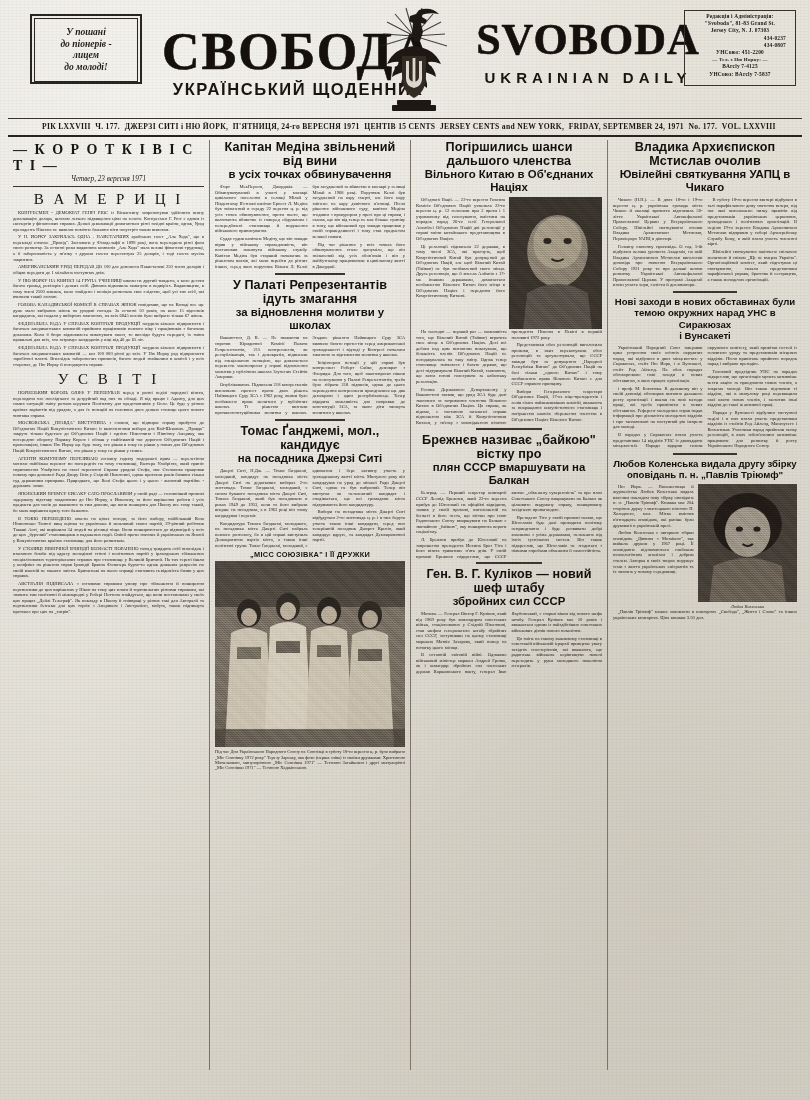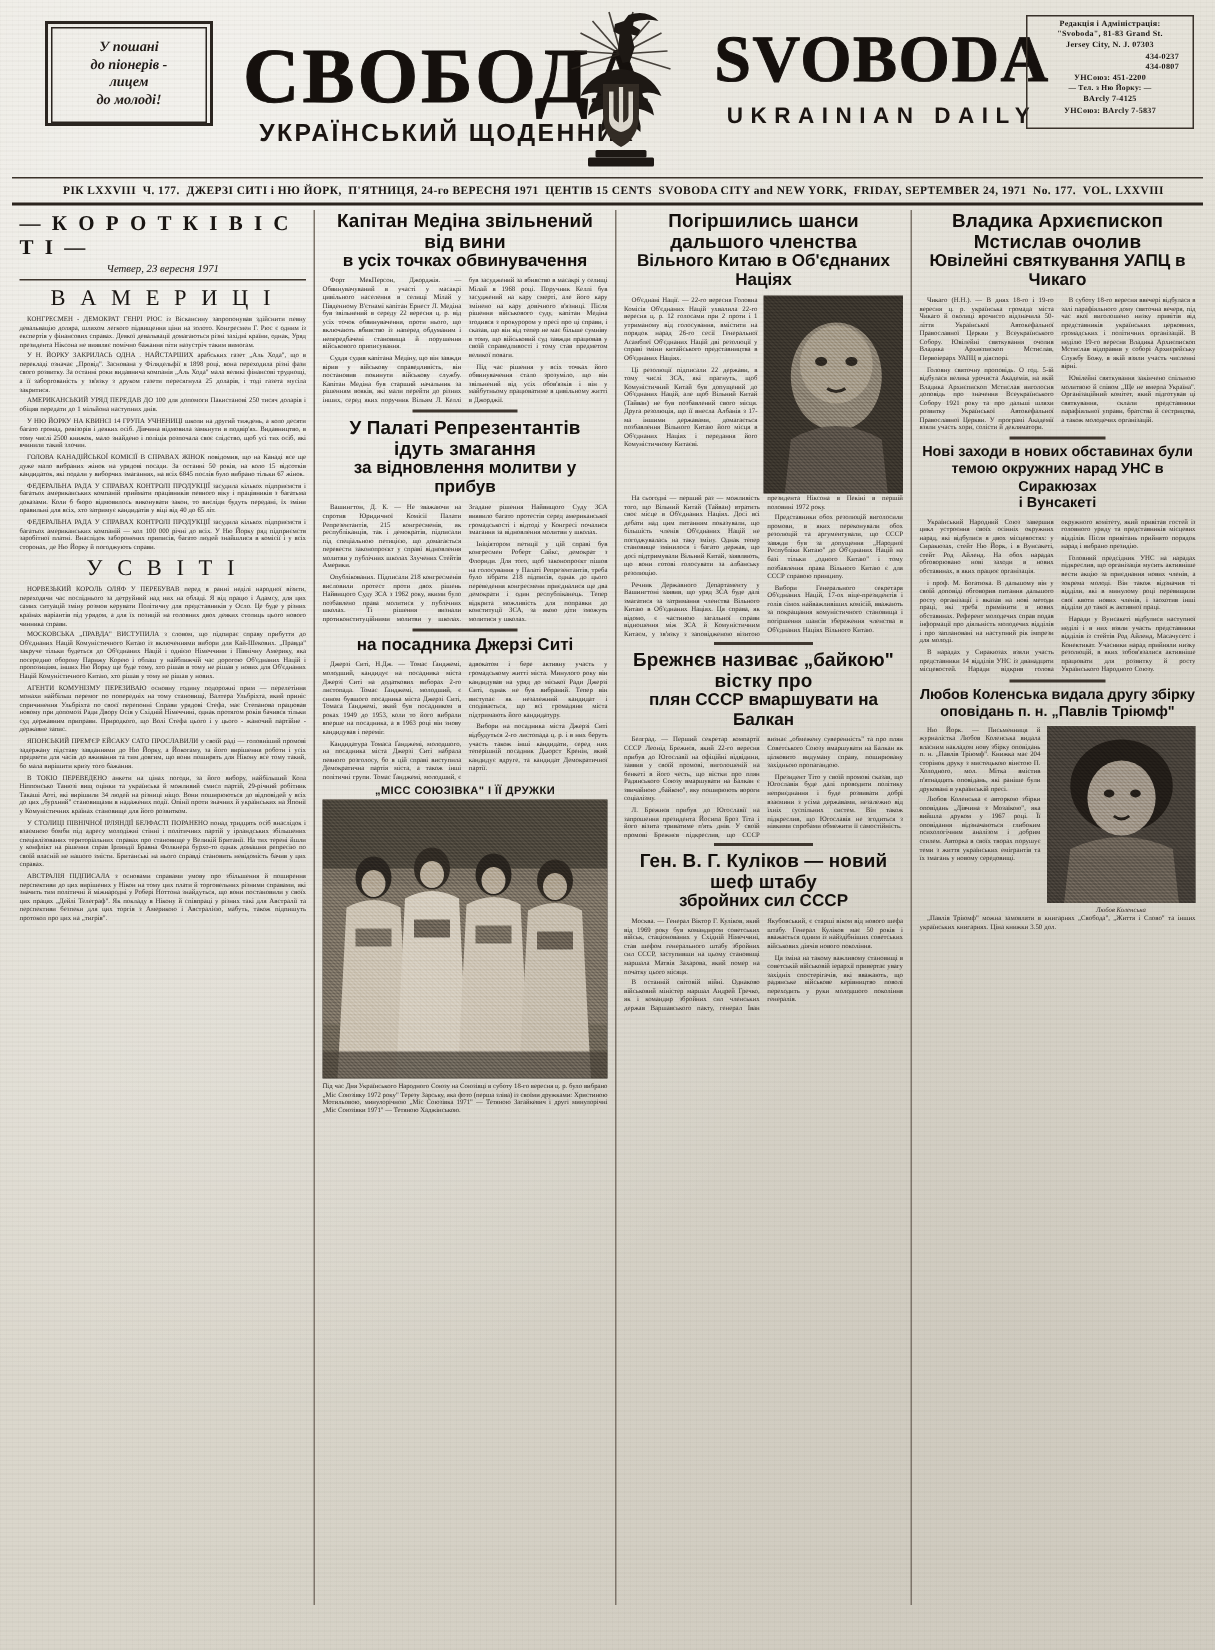--- a/index.html
+++ b/index.html
@@ -239,21 +239,21 @@
   </div>
 
   <div class="dateline-wrap">
     <div class="rule-thin"></div>
     <div class="dateline">
       <span>РІК LXXVIII</span>
       <span>Ч. 177.</span>
       <span>ДЖЕРЗІ СИТІ і НЮ ЙОРК,</span>
       <span>П'ЯТНИЦЯ, 24-го ВЕРЕСНЯ 1971</span>
       <span>ЦЕНТІВ 15 CENTS</span>
-      <span>SVOBODA CITY and NEW YORK,</span>
+      <span>JERSEY CENTS and NEW YORK,</span>
       <span>FRIDAY, SEPTEMBER 24, 1971</span>
       <span>No. 177.</span>
       <span>VOL. LXXVIII</span>
     </div>
     <div class="rule-thick"></div>
   </div>
 
   <div class="body">
 
     <div class="col c1">
@@ -292,28 +292,29 @@
       <div class="hl l1">Капітан Медіна звільнений від вини</div>
       <div class="hl l2">в усіх точках обвинувачення</div>
       <div class="txt two" style="margin-top:3px;">
         <p>Форт МекПерсон, Джорджія. — Обвинувачуваний в участі у масакрі цивільного населення в селищі Мілай у Південному В'єтнамі капітан Ернест Л. Медіна був звільнений в середу 22 вересня ц. р. від усіх точок обвинувачення, проти нього, що включають вбивство із наперед обдуманим і непередбачені становища й порушення військового приписування.</p>
         <p>Суддя судив капітана Медіну, що він завжди вірив у військову справедливість, він постановив покинути військову службу. Капітан Медіна був старший начальник за рішенням вояків, які мали перейти до різних інших, серед яких поручник Вільям Л. Келлі був засуджений за вбивство в масакрі у селищі Мілай в 1968 році. Поручник Келлі був засуджений на кару смерті, але його кару змінено на кару довічного в'язниці. Після рішення військового суду, капітан Медіна згодився з прокурором у пресі про ці справи, і сказав, що він від тепер не має більше сумніву в тому, що військовий суд завжди працював у своїй справедливості і тому став предметом великої поваги.</p>
         <p>Під час рішення у всіх точках його обвинувачення стало зрозуміло, що він звільнений від усіх обов'язків і він у майбутньому працюватиме в цивільному житті в Джорджії.</p>
       </div>
 
       <div class="sep tiny"></div>
       <div class="hl l1">У Палаті Репрезентантів ідуть змагання</div>
-      <div class="hl l2">за відновлення молитви у прибув</div>
+      <div class="hl l2">за відновлення молитви у школах</div>
       <div class="txt two" style="margin-top:3px;">
         <p>Вашингтон, Д. К. — Не зважаючи на спротив Юридичної Комісії Палати Репрезентантів, 215 конгресменів, як республіканців, так і демократів, підписали під спеціальною петицією, що домагається перевести законопроєкт у справі відновлення молитви у публічних школах Злучених Стейтів Америки.</p>
         <p>Опублікованих. Підписали 218 конгресменів висловили протест проти двох рішень Найвищого Суду ЗСА з 1962 року, якими було позбавлено права молитися у публічних школах. Ті рішення визнали протиконституційними молитви у школах. Згадане рішення Найвищого Суду ЗСА виявило багато протестів серед американської громадськості і відтоді у Конгресі почалися змагання за відновлення молитви у школах.</p>
         <p>Ініціятором петиції у цій справі був конгресмен Роберт Сайкс, демократ з Флориди. Для того, щоб законопроєкт пішов на голосування у Палаті Репрезентантів, треба було зібрати 218 підписів, однак до цього переведення конгресмени приєдналися ще два демократи і один республіканець. Тепер відкрита можливість для поправки до конституції ЗСА, за якою діти зможуть молитися у школах.</p>
       </div>
 
       <div class="sep tiny"></div>
+      <div class="hl l1">Томас Ґанджемі, мол., кандидує</div>
       <div class="hl l2">на посадника Джерзі Ситі</div>
       <div class="txt two" style="margin-top:3px;">
         <p>Джерзі Ситі, Н.Дж. — Томас Ґанджемі, молодший, кандидує на посадника міста Джерзі Ситі на додаткових виборах 2-го листопада. Томас Ґанджемі, молодший, є сином бувшого посадника міста Джерзі Ситі, Томаса Ґанджемі, який був посадником в роках 1949 до 1953, коли то його вибрали вперше на посадника, а в 1963 році він знову кандидував і переміг.</p>
         <p>Кандидатура Томаса Ґанджемі, молодшого, на посадника міста Джерзі Ситі набрала певного розголосу, бо в цій справі виступила Демократична партія міста, а також інші політичні групи. Томас Ґанджемі, молодший, є адвокатом і бере активну участь у громадському житті міста. Минулого року він кандидував на уряд до міської Ради Джерзі Ситі, однак не був вибраний. Тепер він виступає як незалежний кандидат і сподівається, що всі громадяни міста підтримають його кандидатуру.</p>
         <p>Вибори на посадника міста Джерзі Ситі відбудуться 2-го листопада ц. р. і в них беруть участь також інші кандидати, серед них теперішній посадник Дьюрст Кренін, який кандидує вдруге, та кандидат Демократичної партії.</p>
       </div>
 
       <div class="photo-label">„МІСС СОЮЗІВКА" І ЇЇ ДРУЖКИ</div>
       <div class="photo group-photo" style="height:186px;width:100%;">
         <svg viewBox="0 0 190 186" width="100%" height="100%" preserveAspectRatio="none">

